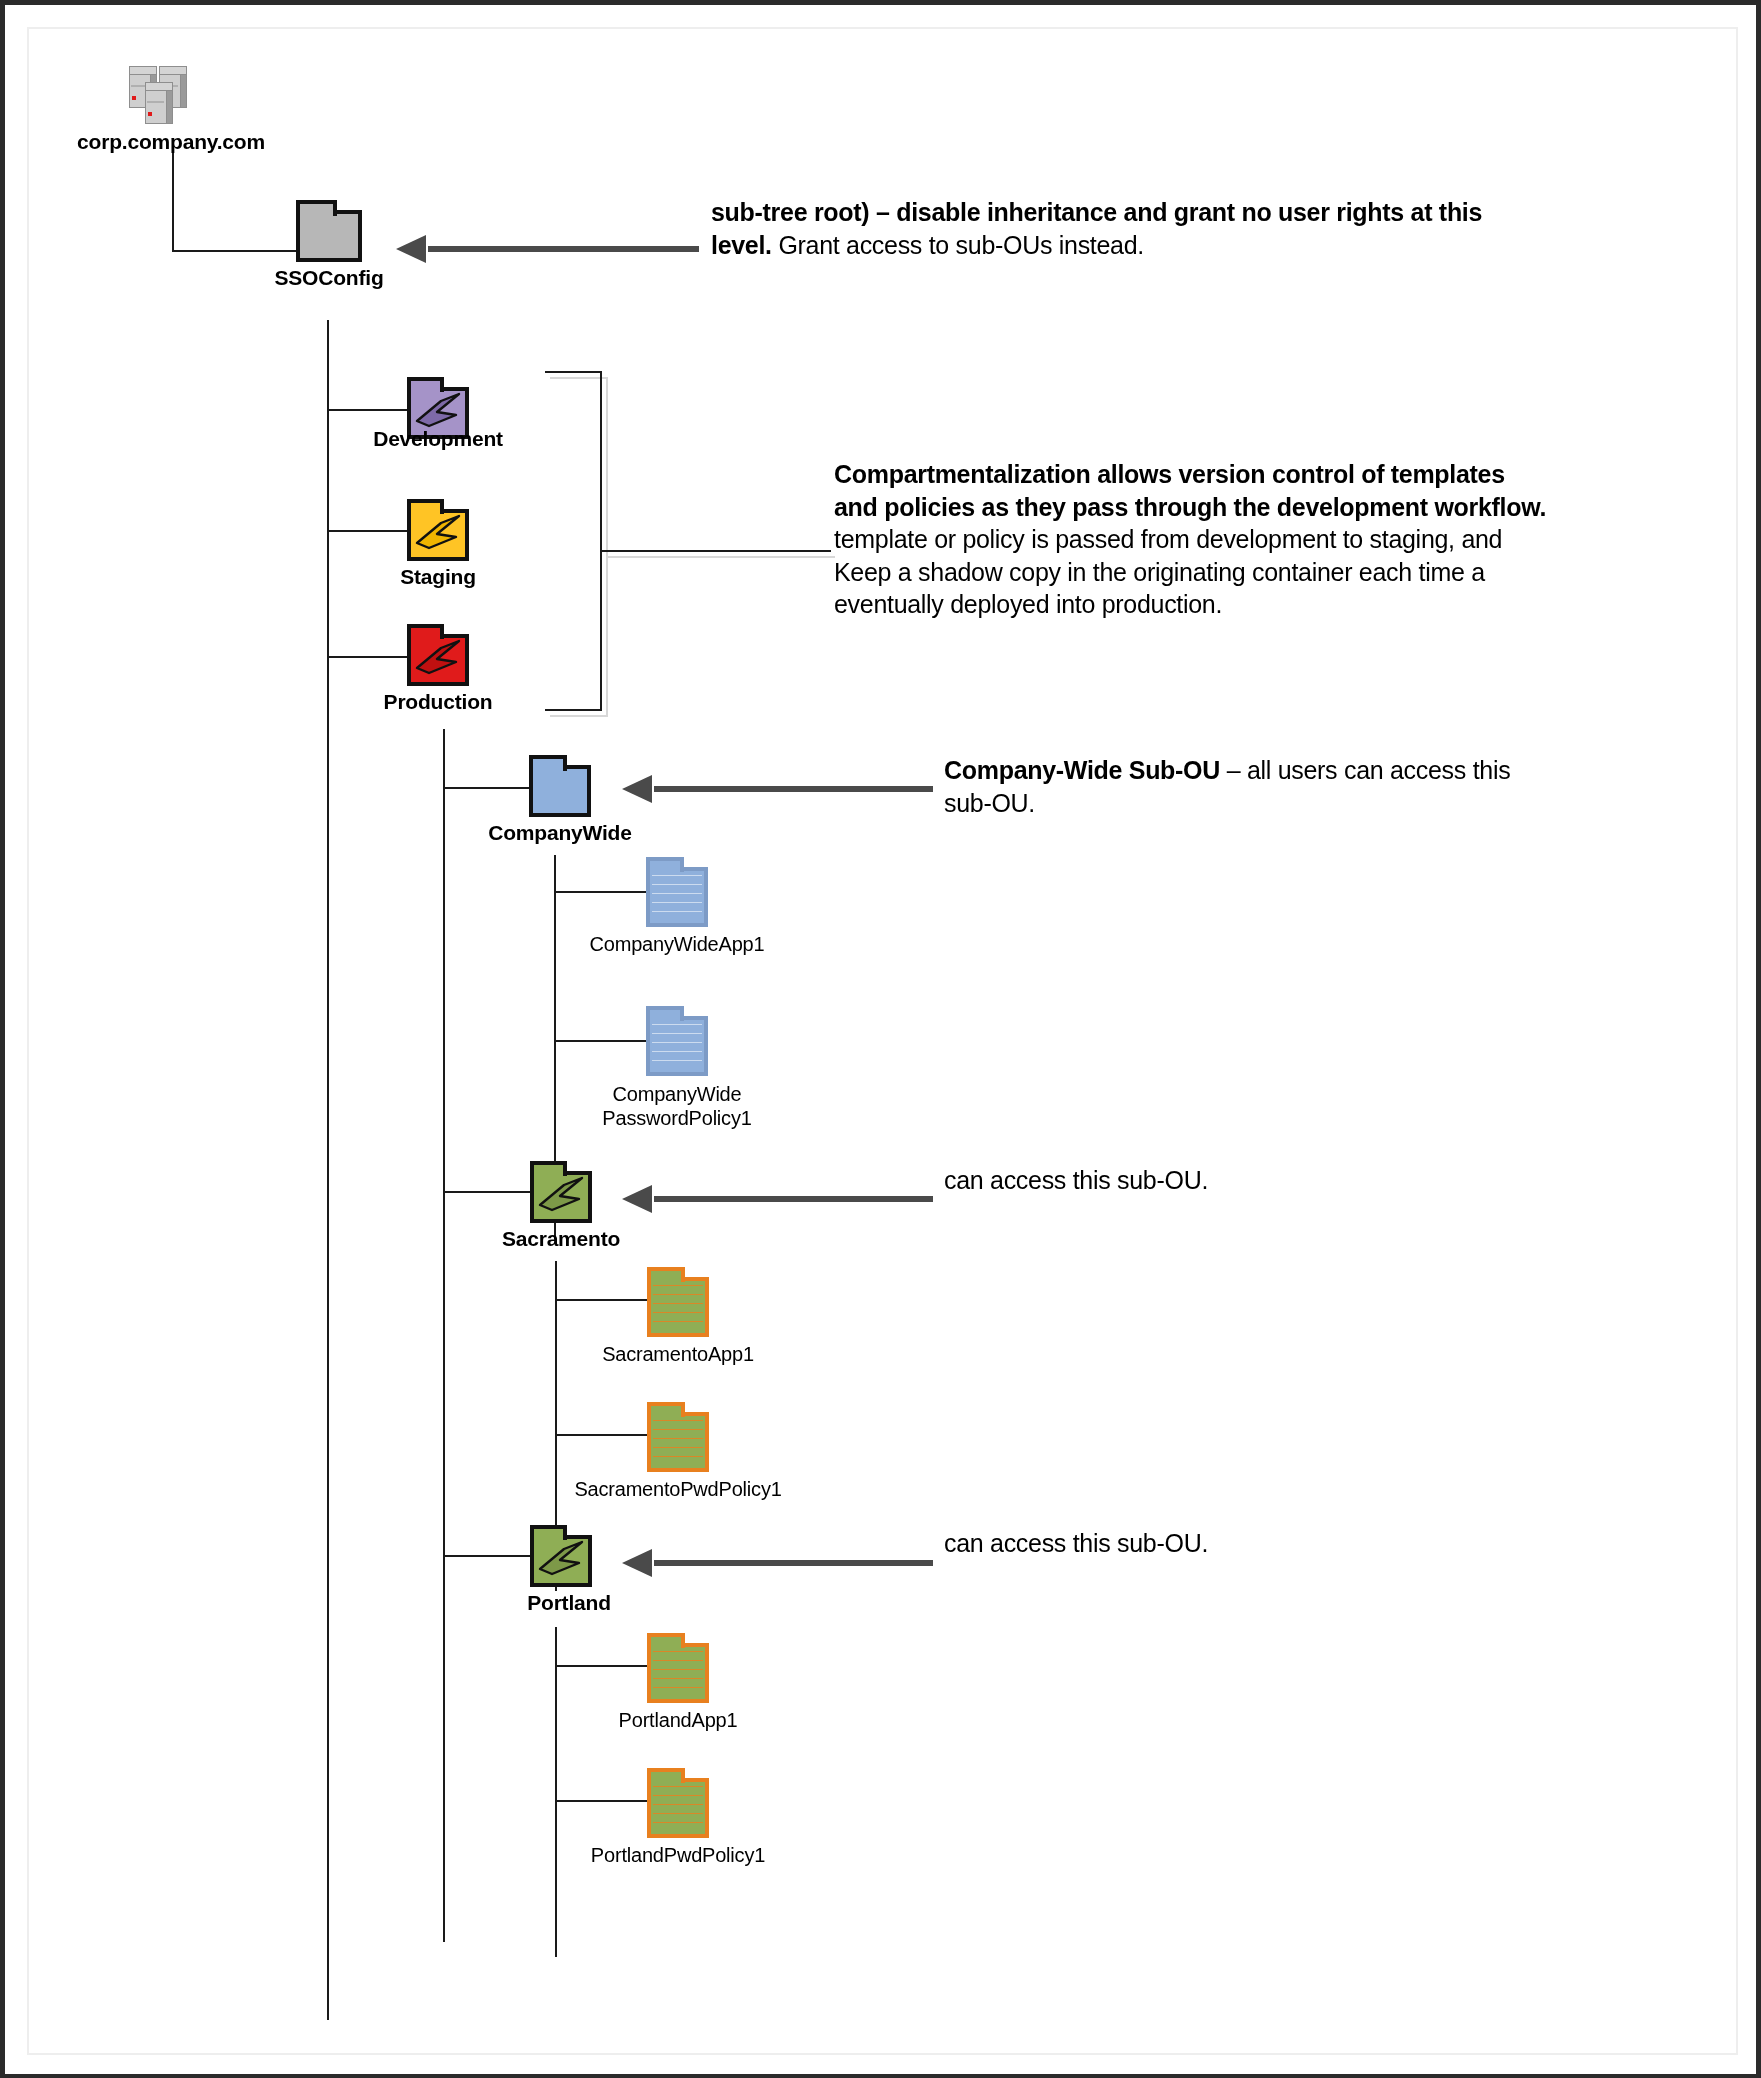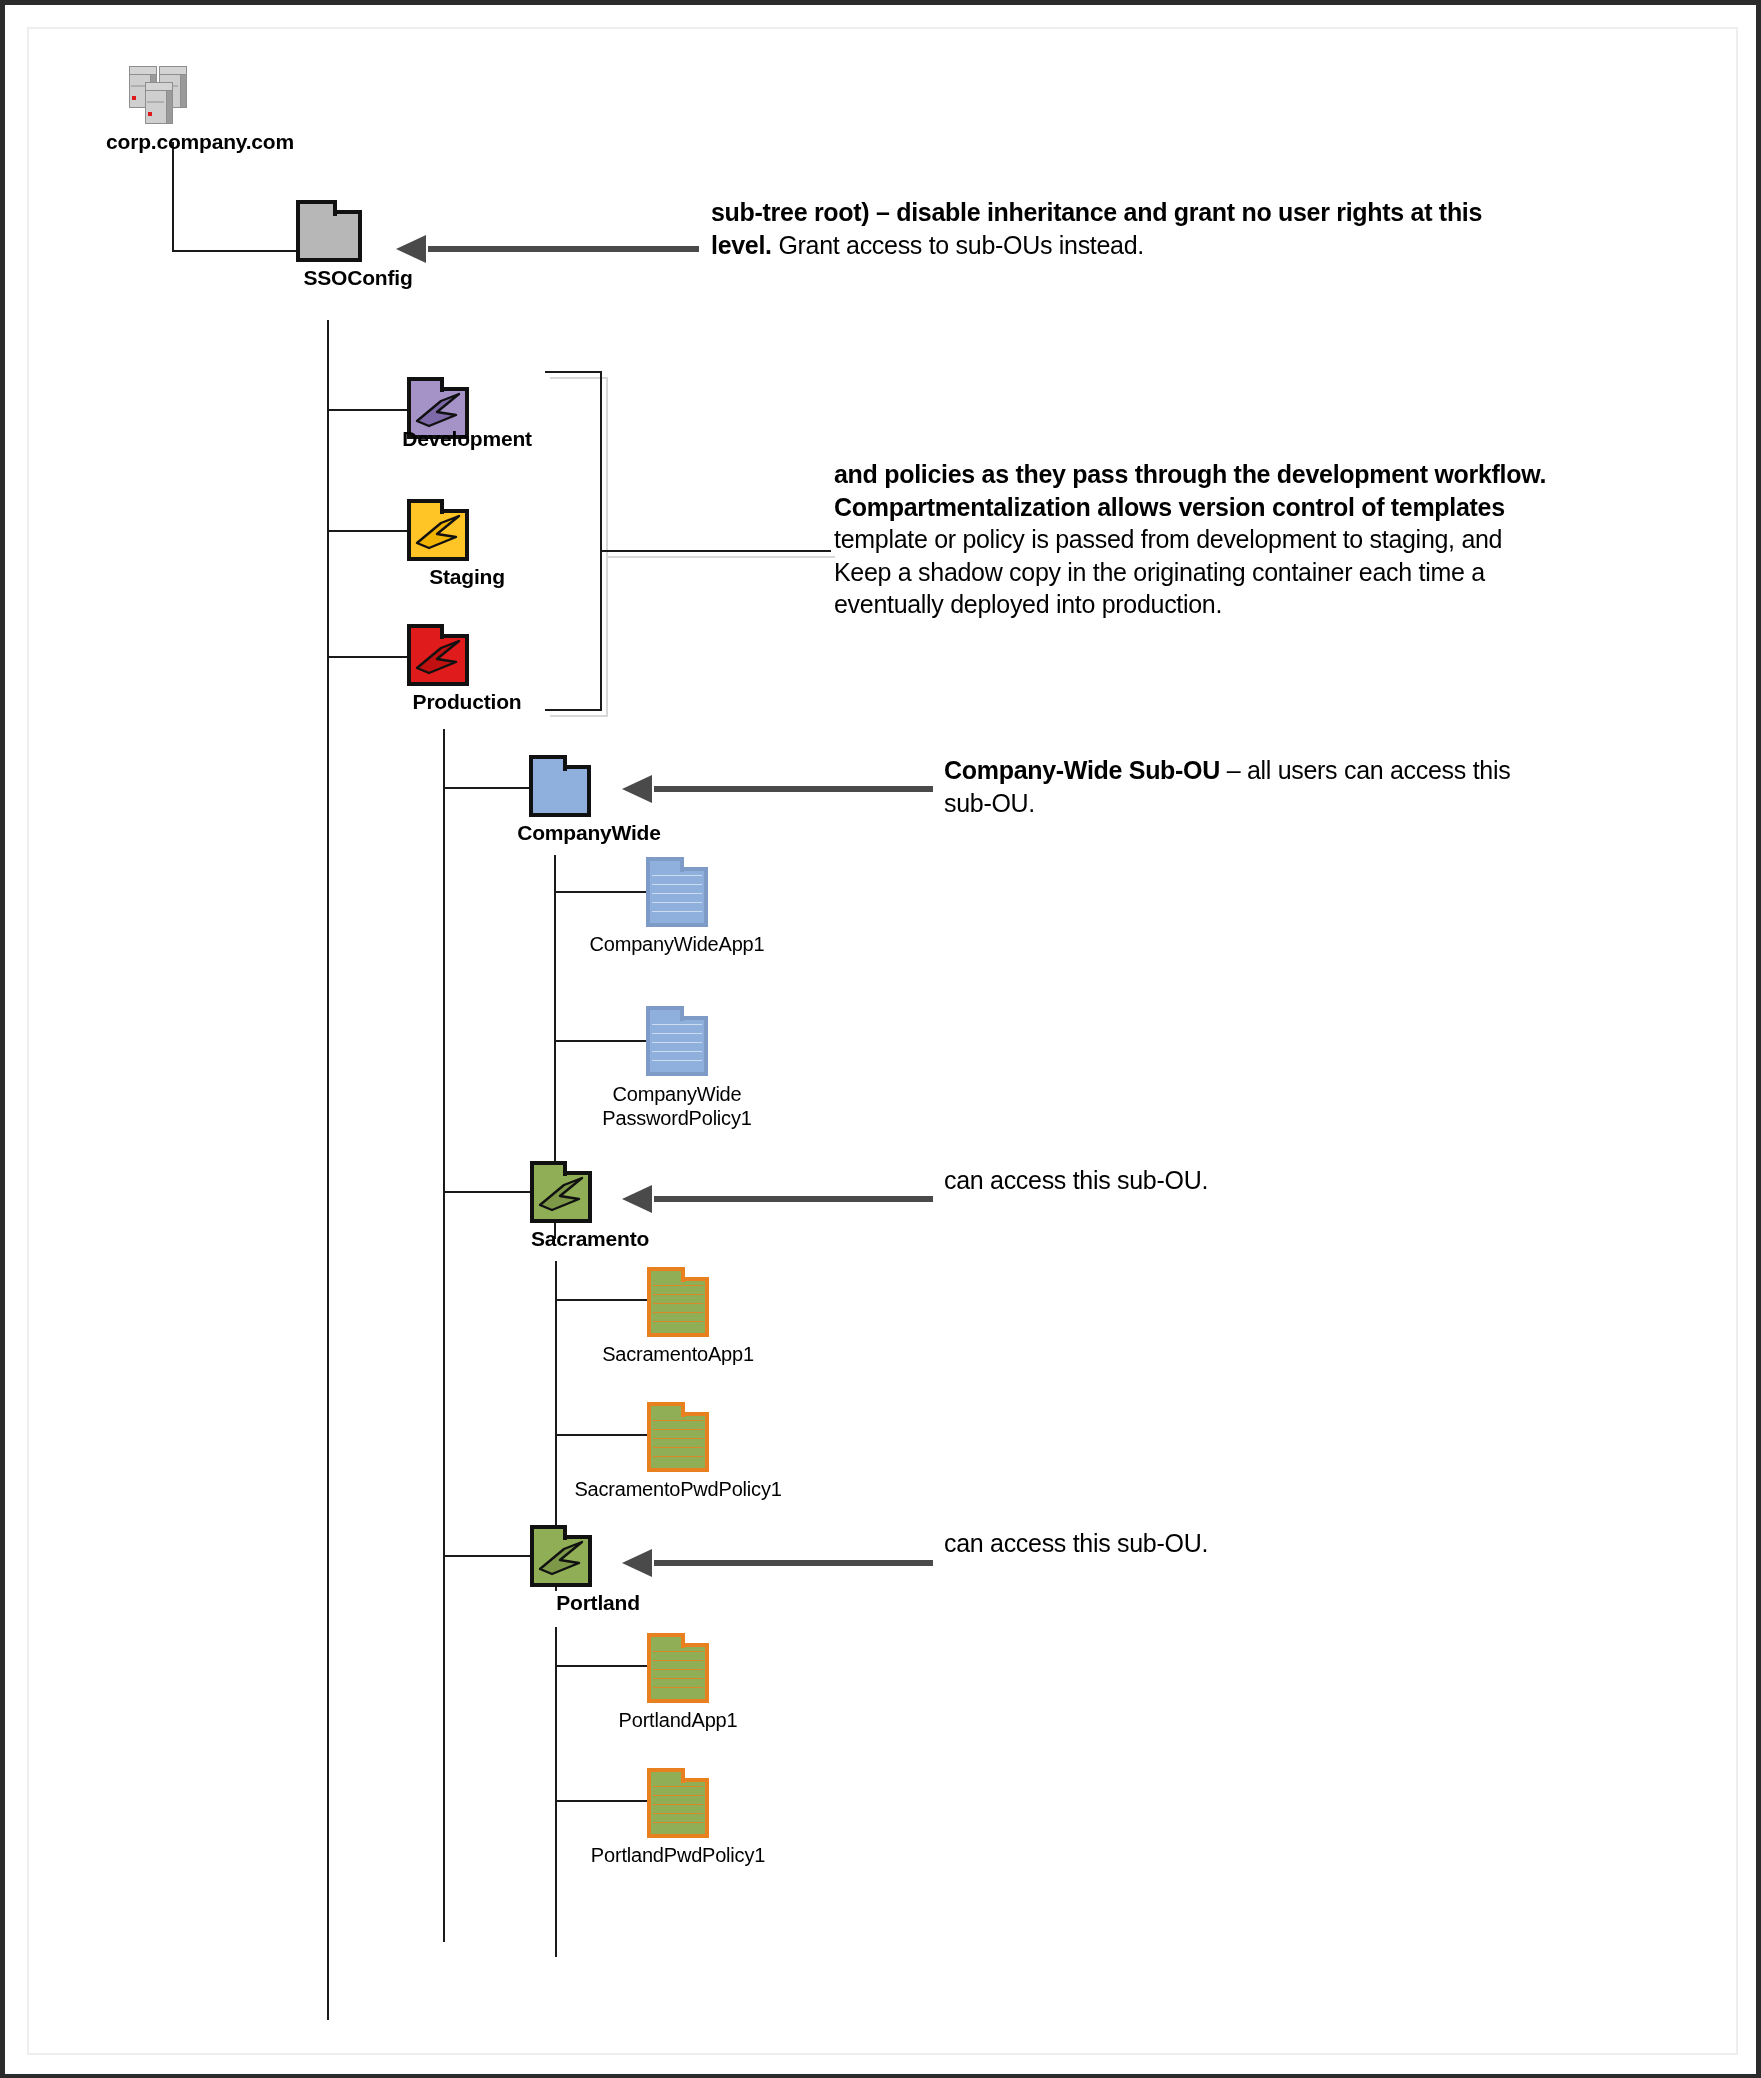--- a/index.html
+++ b/index.html
@@ -37,21 +37,21 @@
     border-bottom:14px solid transparent;
     border-right:30px solid #4a4a4a;
   }
 
   
   .node{position:absolute;}
   .node .caption{
     position:absolute;left:50%;transform:translateX(-50%);
     white-space:nowrap;text-align:center;color:#000;
   }
-  .cap-bold{font-weight:bold;font-size:21px;letter-spacing:-0.2px;margin-left:29px;}
+  .cap-bold{font-weight:bold;font-size:21px;letter-spacing:-0.2px;}
   .cap-plain{font-weight:normal;font-size:20px;letter-spacing:-0.2px;}
   .cap-two{line-height:1.22;}
 
   
   .folder{position:relative;}
   .f-body{
     position:absolute;left:0;bottom:0;width:100%;height:84%;
     box-sizing:border-box;
     border:4px solid #111;
     background:#b7b7b7;
@@ -339,22 +339,22 @@
       </div>
       <div class="caption cap-plain" style="top:76px;">PortlandPwdPolicy1</div>
     </div>
 
     <div class="ann" style="left:706px;top:191px;">
       <div class="ln"><b>sub-tree root) – disable inheritance and grant no user rights at this</b><span class="thin"></span></div>
       <div class="ln"><b>level.</b><span class="thin"> Grant access to sub-OUs instead.</span></div>
     </div>
 
     <div class="ann" style="left:829px;top:453px;">
+      <div class="ln"><b>Compartmentalization allows version control of templates</b><span class="thin"></span></div>
       <div class="ln"><b>and policies as they pass through the development workflow.</b><span class="thin"></span></div>
-      <div class="ln"><b>Compartmentalization allows version control of templates</b><span class="thin"></span></div>
       <div class="ln"><b></b><span class="thin">template or policy is passed from development to staging, and</span></div>
       <div class="ln"><b></b><span class="thin">Keep a shadow copy in the originating container each time a</span></div>
       <div class="ln"><b></b><span class="thin">eventually deployed into production.</span></div>
     </div>
 
     <div class="ann" style="left:939px;top:749px;">
       <div class="ln"><b>Company-Wide Sub-OU</b><span class="thin"> – all users can access this</span></div>
       <div class="ln"><b></b><span class="thin">sub-OU.</span></div>
     </div>
 

